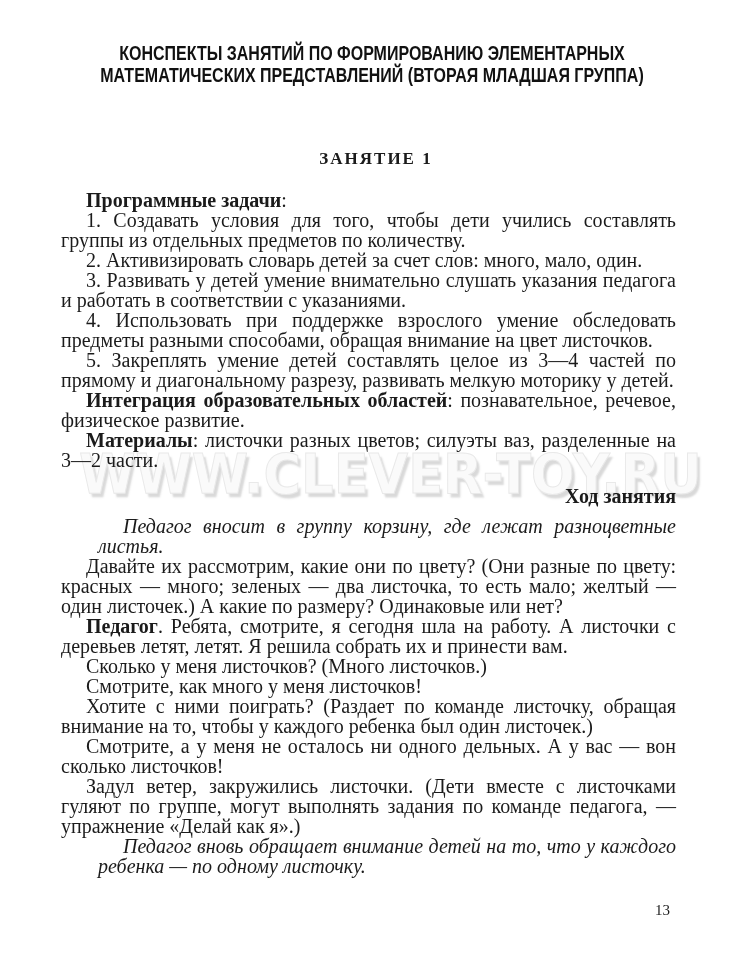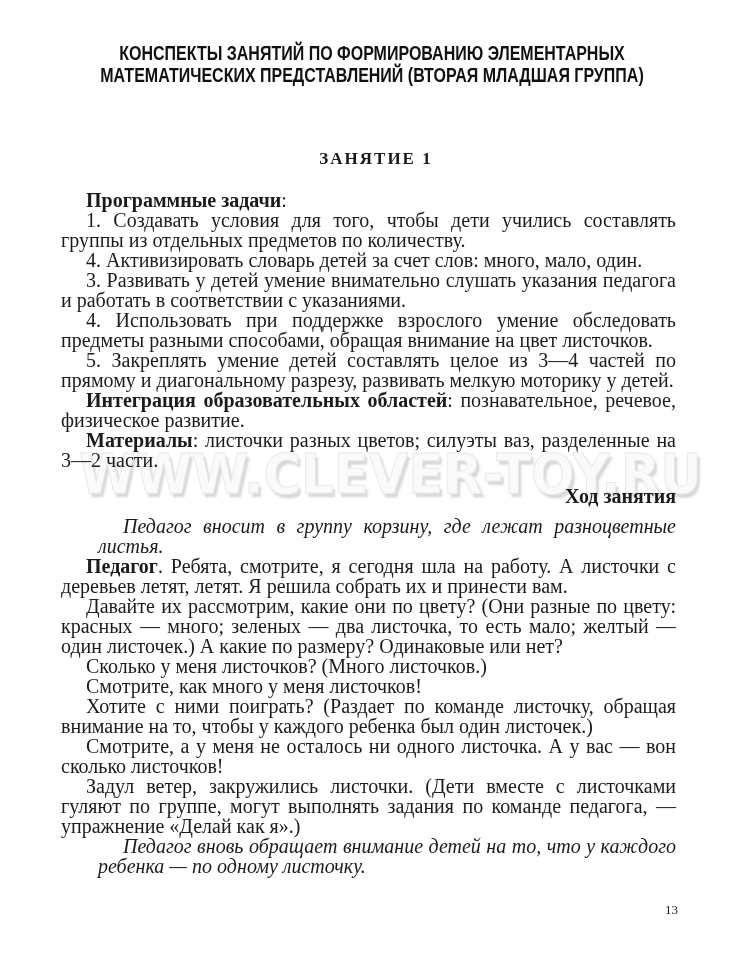--- a/index.html
+++ b/index.html
@@ -80,22 +80,22 @@
     text-shadow: 3px 4px 2px rgba(120,120,120,0.28);
     transform: scaleX(0.93);
     transform-origin: left center;
     user-select: none;
     pointer-events: none;
   }
   .page-number {
     position: absolute;
     z-index: 1;
     top: 901px;
-    right: 66px;
-    font-size: 13px;
+    right: 74px;
+    font-size: 15px;
     line-height: 18px;
   }
 </style>
 </head>
 <body>
 
 <div class="page">
 
   <div class="watermark">WWW.CLEVER-TOY.RU</div>
 
@@ -104,40 +104,40 @@
     <div>МАТЕМАТИЧЕСКИХ ПРЕДСТАВЛЕНИЙ (ВТОРАЯ МЛАДШАЯ ГРУППА)</div>
   </h1>
 
   <h2 class="lesson-heading">ЗАНЯТИЕ 1</h2>
 
   <div class="content">
 
     <p><b>Программные задачи</b><span>:</span></p>
 
     <p>1. Создавать условия для того, чтобы дети учились составлять группы из от­дельных предметов по количеству.</p>
-    <p>4. Активизировать словарь детей за счет слов: много, мало, один.</p>
+    <p>2. Активизировать словарь детей за счет слов: много, мало, один.</p>
     <p>3. Развивать у детей умение внимательно слушать указания педагога и рабо­тать в соответствии с указаниями.</p>
     <p>4. Использовать при поддержке взрослого умение обследовать предметы раз­ными способами, обращая внимание на цвет листочков.</p>
     <p>5. Закреплять умение детей составлять целое из 3—4 частей по прямому и диагональному разрезу, развивать мелкую моторику у детей.</p>
 
     <p><b>Интеграция образовательных областей</b><span>: познавательное, речевое, физиче­ское развитие.</span></p>
 
     <p><b>Материалы</b><span>: листочки разных цветов; силуэты ваз, разделенные на 3—2 части.</span></p>
 
     <p class="course-heading">Ход занятия</p>
 
     <p class="italic">Педагог вносит в группу корзину, где лежат разноцветные листья.</p>
 
+    <p>Давайте их рассмотрим, какие они по цвету? (Они разные по цвету: крас­ных — много; зеленых — два листочка, то есть мало; желтый — один листочек.) А какие по размеру? Одинаковые или нет?</p>
+
     <p><b>Педагог</b><span>. Ребята, смотрите, я сегодня шла на работу. А листочки с деревьев летят, летят. Я решила собрать их и принести вам.</span></p>
-
-    <p>Давайте их рассмотрим, какие они по цвету? (Они разные по цвету: крас­ных — много; зеленых — два листочка, то есть мало; желтый — один листочек.) А какие по размеру? Одинаковые или нет?</p>
     <p>Сколько у меня листочков? (Много листочков.)</p>
     <p>Смотрите, как много у меня листочков!</p>
     <p>Хотите с ними поиграть? (Раздает по команде листочку, обращая внимание на то, чтобы у каждого ребенка был один листочек.)</p>
-    <p>Смотрите, а у меня не осталось ни одного листочка. А у вас — вон сколько листочков!</p>
+    <p>Смотрите, а у меня не осталось ни одного дельных. А у вас — вон сколько листочков!</p>
     <p>Задул ветер, закружились листочки. (Дети вместе с листочками гуляют по группе, могут выполнять задания по команде педагога, — упражнение «Делай как я».)</p>
 
     <p class="italic">Педагог вновь обращает внимание детей на то, что у каждого ребенка — по одному листочку.</p>
 
 
   </div>
 
   <div class="page-number">13</div>
 
 </div>

